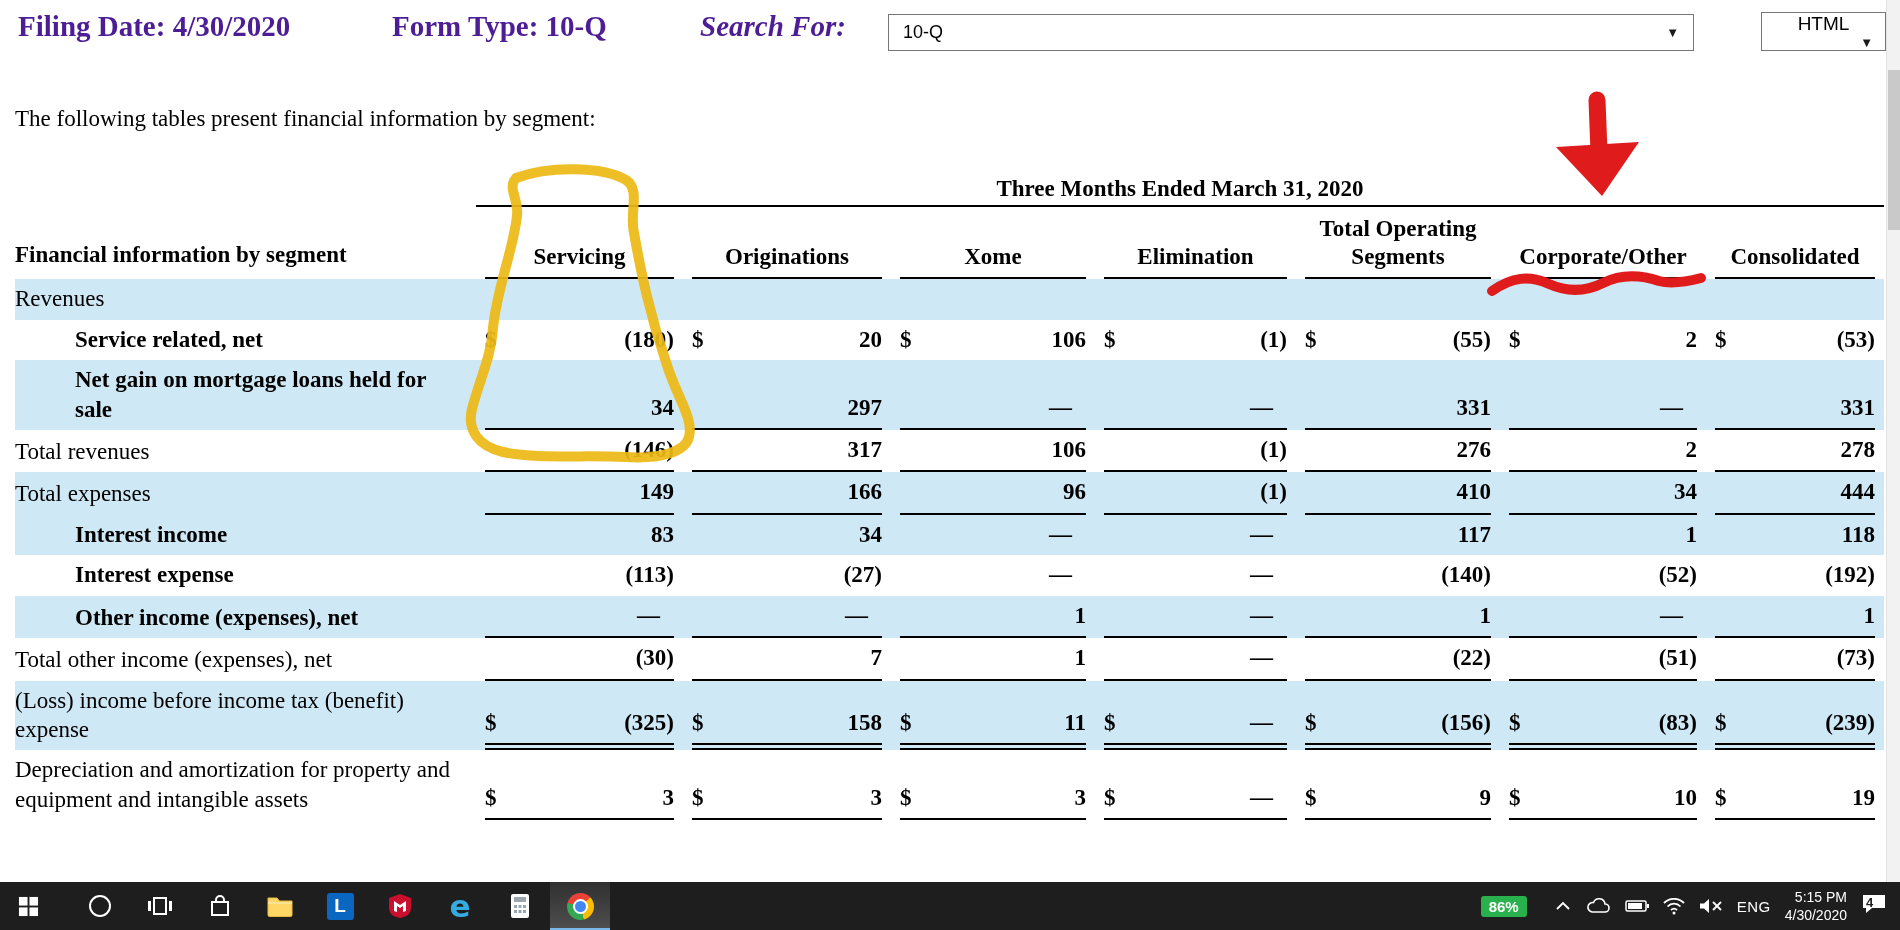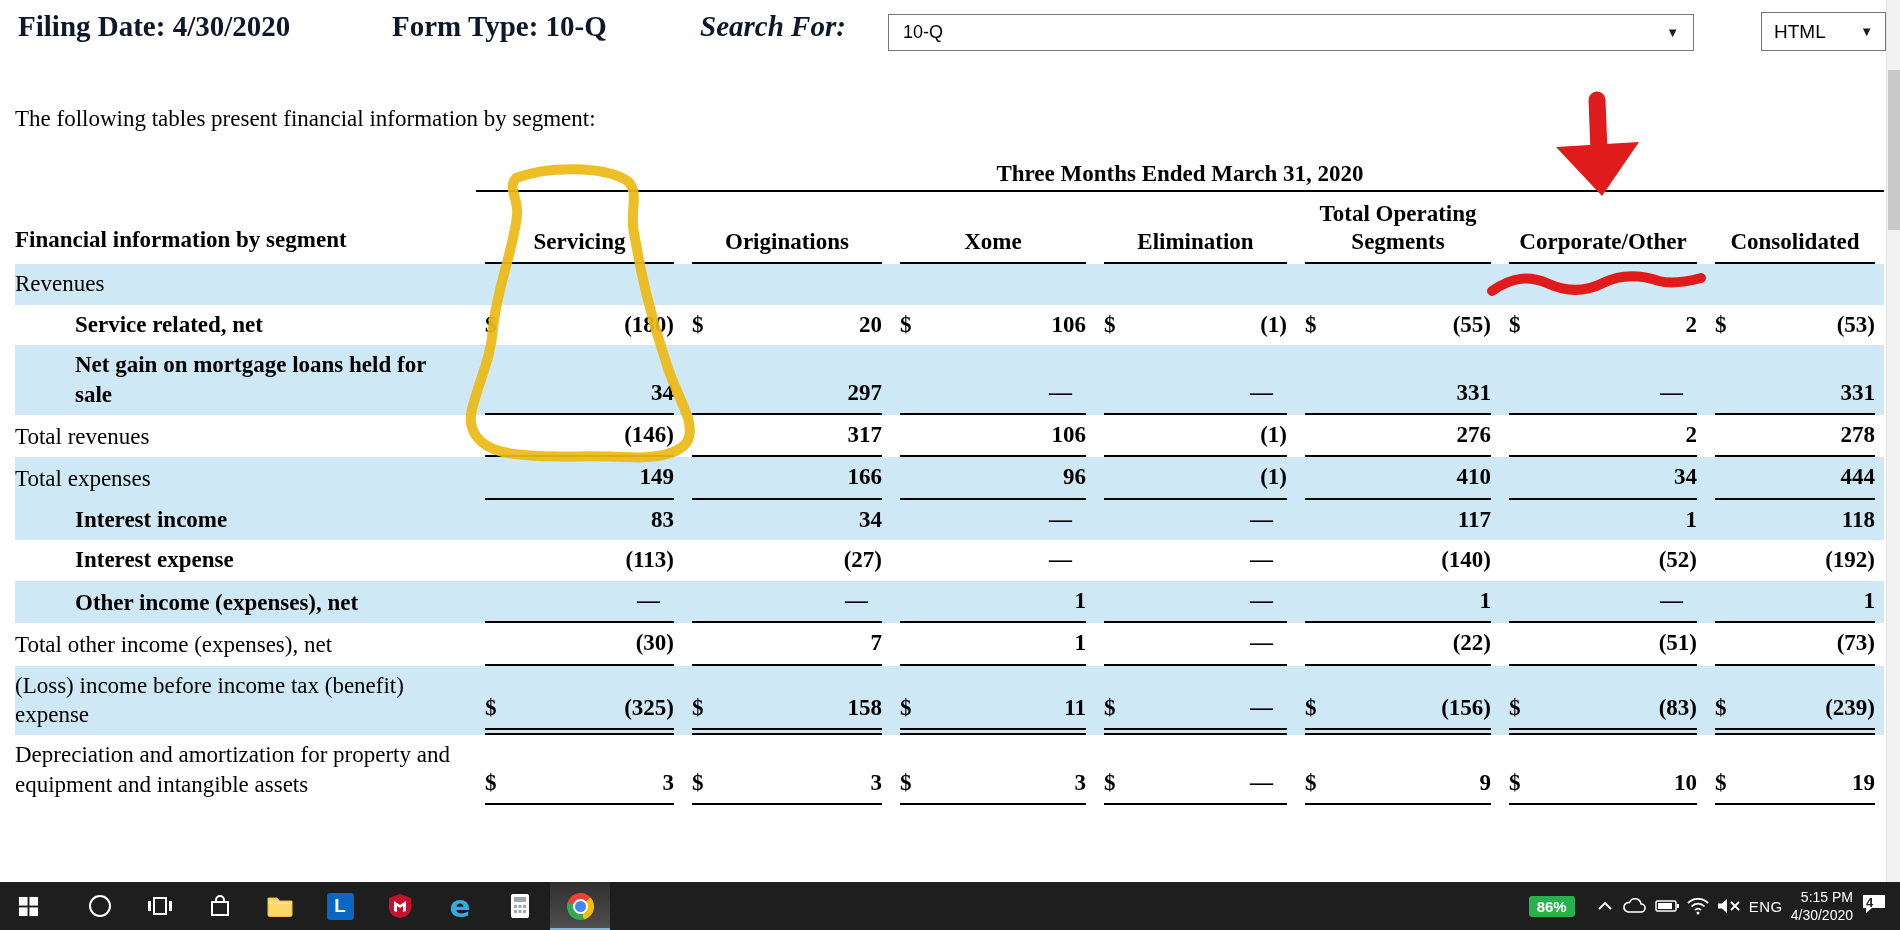--- a/index.html
+++ b/index.html
@@ -1,34 +1,34 @@
 <!DOCTYPE html>
 <html><head>
 <meta charset="utf-8">
 <style>
   * { margin:0; padding:0; box-sizing:border-box; }
   html,body { width:1900px; height:930px; }
   body { position:relative; background:#fff; overflow:hidden; font-family:"Liberation Serif", serif; }
 
   
-  .tb-group { position:absolute; top:10px; font-weight:bold; font-size:29px; white-space:nowrap; color:#0f172a; }
+  .tb-group { position:absolute; top:10px; font-weight:bold; font-size:29px; white-space:nowrap; color:#4c1d95; }
   #g-filing { left:18px; }
   #g-form   { left:392px; }
   #g-search { left:700px;font-style:italic; }
   .dropdown { position:absolute; background:#fff; border:1px solid #767676; display:flex; align-items:center;
               font-family:"Liberation Sans", sans-serif; color:#000; cursor:default; }
   #search-dd { left:888px; top:14px; width:806px; height:37px; font-size:18px; padding:0 14px; }
-  #format-dd { left:1761px; top:12px; width:125px; height:39px; font-size:19px; padding:0 12px; }
+  #format-dd { left:1761px; top:12px; width:125px; height:39px; font-size:19px; padding:0 12px;flex-direction:column; }
   .dd-arrow { margin-left:auto; font-size:13px; color:#1a1a1a; }
 
   
   #intro { position:absolute; left:15px; top:106px; font-size:23px; color:#000; }
 
   
-  #fin-table { position:absolute; left:15px; top:157px; width:1869px; border-collapse:collapse; table-layout:fixed; }
+  #fin-table { position:absolute; left:15px; top:172px; width:1869px; border-collapse:collapse; table-layout:fixed; }
   #fin-table td { vertical-align:bottom; }
   .lbl { font-size:23px; line-height:1.28; padding:5px 16px 6px 0; }
   .lbl.ind { padding-left:60px;font-weight:bold; }
   .hdr-lbl { font-weight:bold; padding-bottom:10px; }
   .period-inner { text-align:center; font-weight:bold; font-size:23px; padding:4px 0 3px 0; border-bottom:2px solid #000; }
   .colhdr { padding:0 9px; }
   .colhdr-inner { text-align:center; font-weight:bold; font-size:23px; line-height:1.2; padding:8px 0 7px 0; border-bottom:2px solid #000; }
   .num { padding:0 9px; }
   .cell { display:flex; justify-content:space-between; align-items:baseline; font-weight:bold; font-size:23px; line-height:1.28; padding:5px 0 6px 0; }
   .cell.u1 { border-bottom:2px solid #000; }
@@ -52,21 +52,21 @@
   #tb-apps { display:flex; margin-left:14px; }
   .tb-app { width:60px; display:flex; align-items:center; justify-content:center; }
   .tb-app.active { background:linear-gradient(rgba(255,255,255,.08), rgba(255,255,255,.22)); box-shadow:inset 0 -2px 0 #79b8e8; }
   .appl { width:27px; height:27px; background:#0b66c2; color:#fff; font-weight:bold; font-size:19px;
           display:flex; align-items:center; justify-content:center; border-radius:3px; }
   .edge-e { color:#35abe2; font-size:31px; font-weight:bold; font-family:"DejaVu Sans", sans-serif; line-height:1; }
   .chrome-ball { width:27px; height:27px; border-radius:50%; position:relative;
                  background:conic-gradient(from 45deg, #fbbc05 0 33.3%, #34a853 33.3% 66.6%, #ea4335 66.6% 100%); }
   .chrome-ball .core { position:absolute; inset:6px; background:#4285f4; border:2px solid #fff; border-radius:50%; }
 
-  #tb-tray { margin-left:auto; display:flex; align-items:center; gap:8px; padding-right:12px; color:#fff; }
+  #tb-tray { margin-left:auto; display:flex; align-items:center; gap:14px; padding-right:12px; color:#fff; }
   .tray-btn { display:flex; align-items:center; justify-content:center; }
   .batt-badge { background:#28b14c; color:#fff; font-weight:bold; font-size:15px; padding:2px 8px; border-radius:3px; margin-right:14px; }
   #tb-lang { font-size:15px; letter-spacing:.5px; }
   #tb-clock { text-align:right; font-size:14px; line-height:1.3; }
   #tb-notif { position:relative; width:27px; }
   #notif-count { position:absolute; left:5px; top:2px; color:#1e1e1e; font-size:13px; font-weight:bold; }
 </style>
 </head>
 <body>
 

